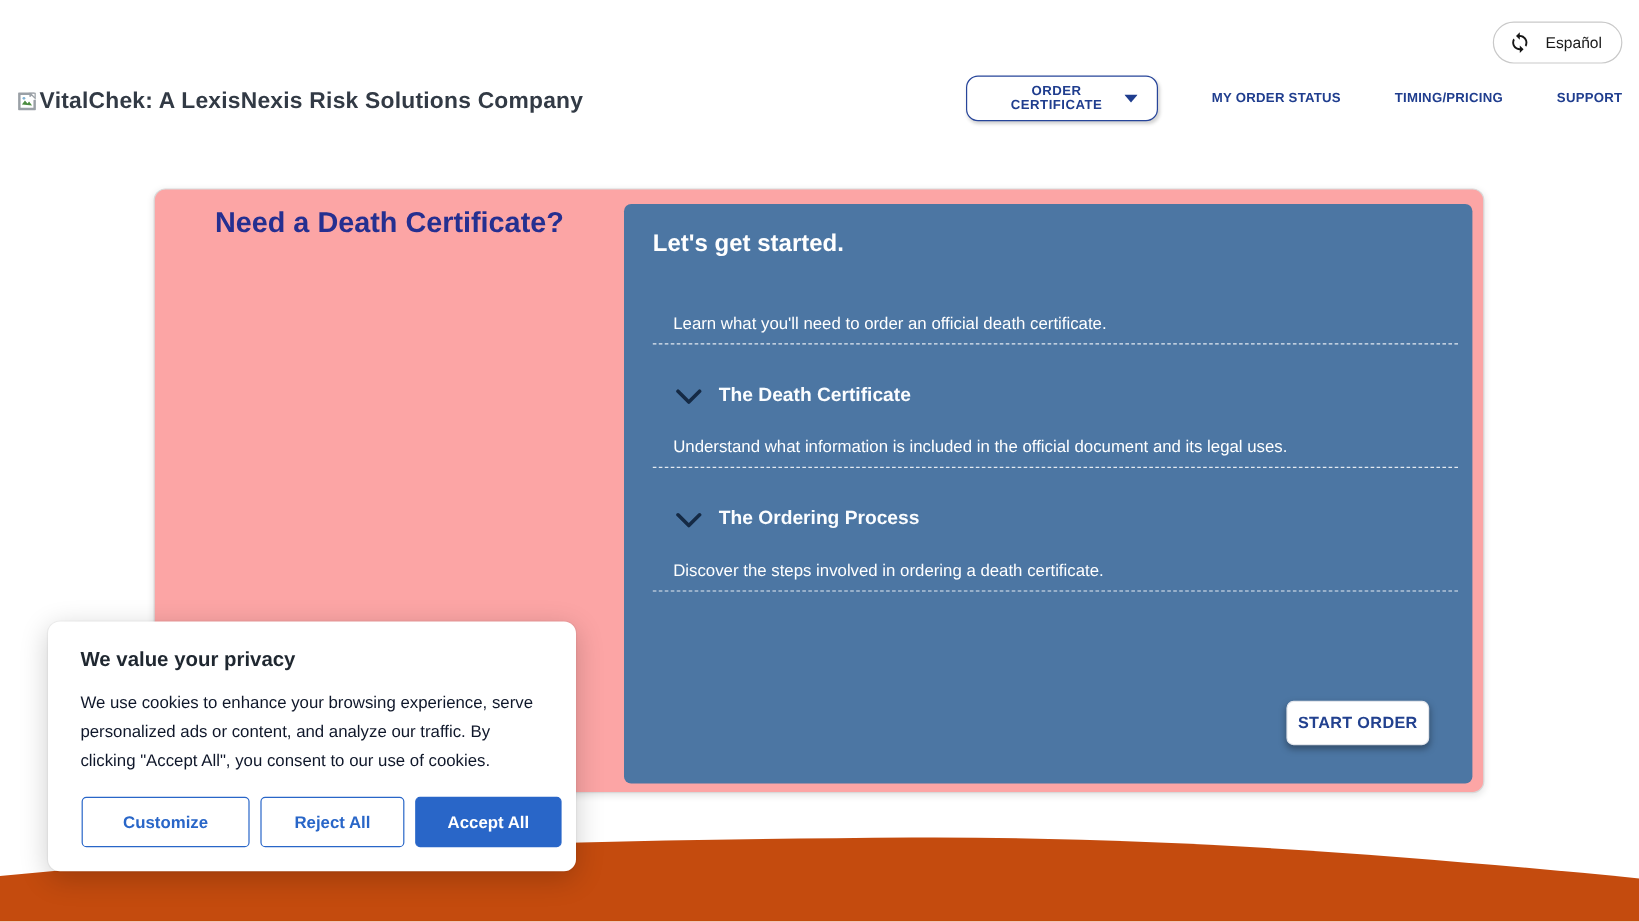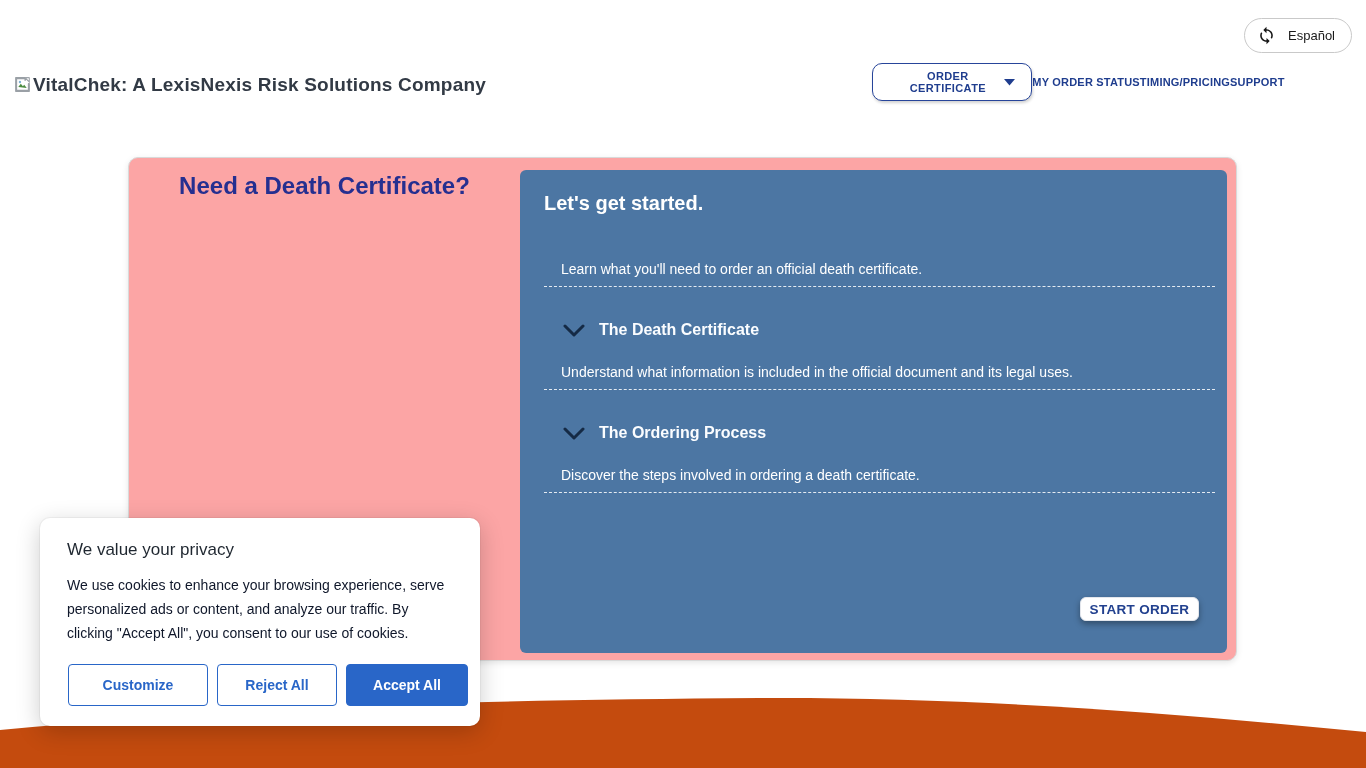--- a/index.html
+++ b/index.html
@@ -14,21 +14,21 @@
     cursor: pointer;
   }
   .lang-pill span.lbl { font-size: 13px; color: #1a1a1a; }
 
   
   .logo-wrap { position: absolute; left: 14px; top: 74px; display: flex; align-items: flex-start; gap: 2px; }
   .logo-alt { font-size: 19px; font-weight: 700; color: #323a45; letter-spacing: .2px; }
   .broken-img { margin-top: 2px; }
 
   .nav { position: absolute; left: 805px; right: 14px; top: 62px; height: 40px;
-    display: flex; align-items: center; justify-content: center; }
+    display: flex; align-items: center; justify-content: space-between; }
   .order-cert-btn {
     width: 160px; height: 38px; background: #fff;
     border: 1.5px solid #27459a; border-radius: 10px;
     color: #1f3d8e; font-size: 11px; font-weight: 700; letter-spacing: .4px;
     display: flex; align-items: center; justify-content: space-between;
     padding: 0 16px 0 18px; cursor: pointer;
     box-shadow: 1px 2px 3px rgba(0,0,0,.18);
     font-family: "Liberation Sans", sans-serif;
   }
   .nav-link { font-size: 11px; font-weight: 700; color: #1f3d8e; letter-spacing: .2px;
@@ -50,38 +50,38 @@
     padding: 22px 12px 0 24px;
   }
   .panel-title { font-size: 20px; font-weight: 700; height: 28px; }
   .acc-section { margin-top: 32px; border-bottom: 1px dashed rgba(255,255,255,.85); padding-bottom: 5px; }
   .acc-section.first { margin-top: 41px; }
   .acc-header { display: flex; align-items: center; gap: 14px; height: 22px;
     padding-left: 19px; cursor: pointer; }
   .acc-title { font-size: 16px; font-weight: 700; color: #fbfdff; }
   .acc-desc { margin: 23px 0 0 17px; font-size: 14px; height: 20px; color: #ffffff; }
   .start-order-btn {
-    position: absolute; right: 28px; bottom: 32px; width: 119px; height: 24px;
+    position: absolute; right: 36px; bottom: 32px; width: 119px; height: 37px;
     background: #fff; border: 1px solid #e3e6ec; border-radius: 6px;
     color: #22418f; font-size: 13.5px; font-weight: 700; letter-spacing: .3px;
     box-shadow: 0 3px 6px rgba(0,0,0,.35); cursor: pointer;
     font-family: "Liberation Sans", sans-serif;
   }
 
   
   .wave { position: absolute; left: 0; bottom: 0; width: 1366px; height: 80px; z-index: 1; }
 
   
   .cookie {
     position: absolute; left: 40px; top: 518px; width: 440px; height: 208px;
     background: #fff; border-radius: 10px; z-index: 10;
     box-shadow: 0 6px 24px rgba(0,0,0,.20), 0 0 0 1px rgba(0,0,0,.04);
     padding: 22px 28px 0 27px;
   }
-  .cookie-title { font-size: 17px; font-weight: 400; color: #1f2730; }
+  .cookie-title { font-size: 17px; font-weight: 700; color: #1f2730; }
   .cookie-msg { margin-top: 13px; width: 386px; font-size: 14px; line-height: 24px; color: #0f172a; }
   .cookie-btns { position: absolute; left: 28px; bottom: 20px; display: flex; gap: 9px; }
   .cbtn { height: 42px; border-radius: 4px; font-size: 14px; font-weight: 700;
     cursor: pointer; font-family: "Liberation Sans", sans-serif; }
   .cbtn.outline { background: #fff; border: 1.5px solid #2966c8; color: #2966c8; }
   .cbtn.solid { background: #2966c8; border: 1.5px solid #2966c8; color: #fff; }
   .cbtn.w1 { width: 140px; } .cbtn.w2 { width: 120px; } .cbtn.w3 { width: 122px; }
 </style>
 </head>
 <body>

